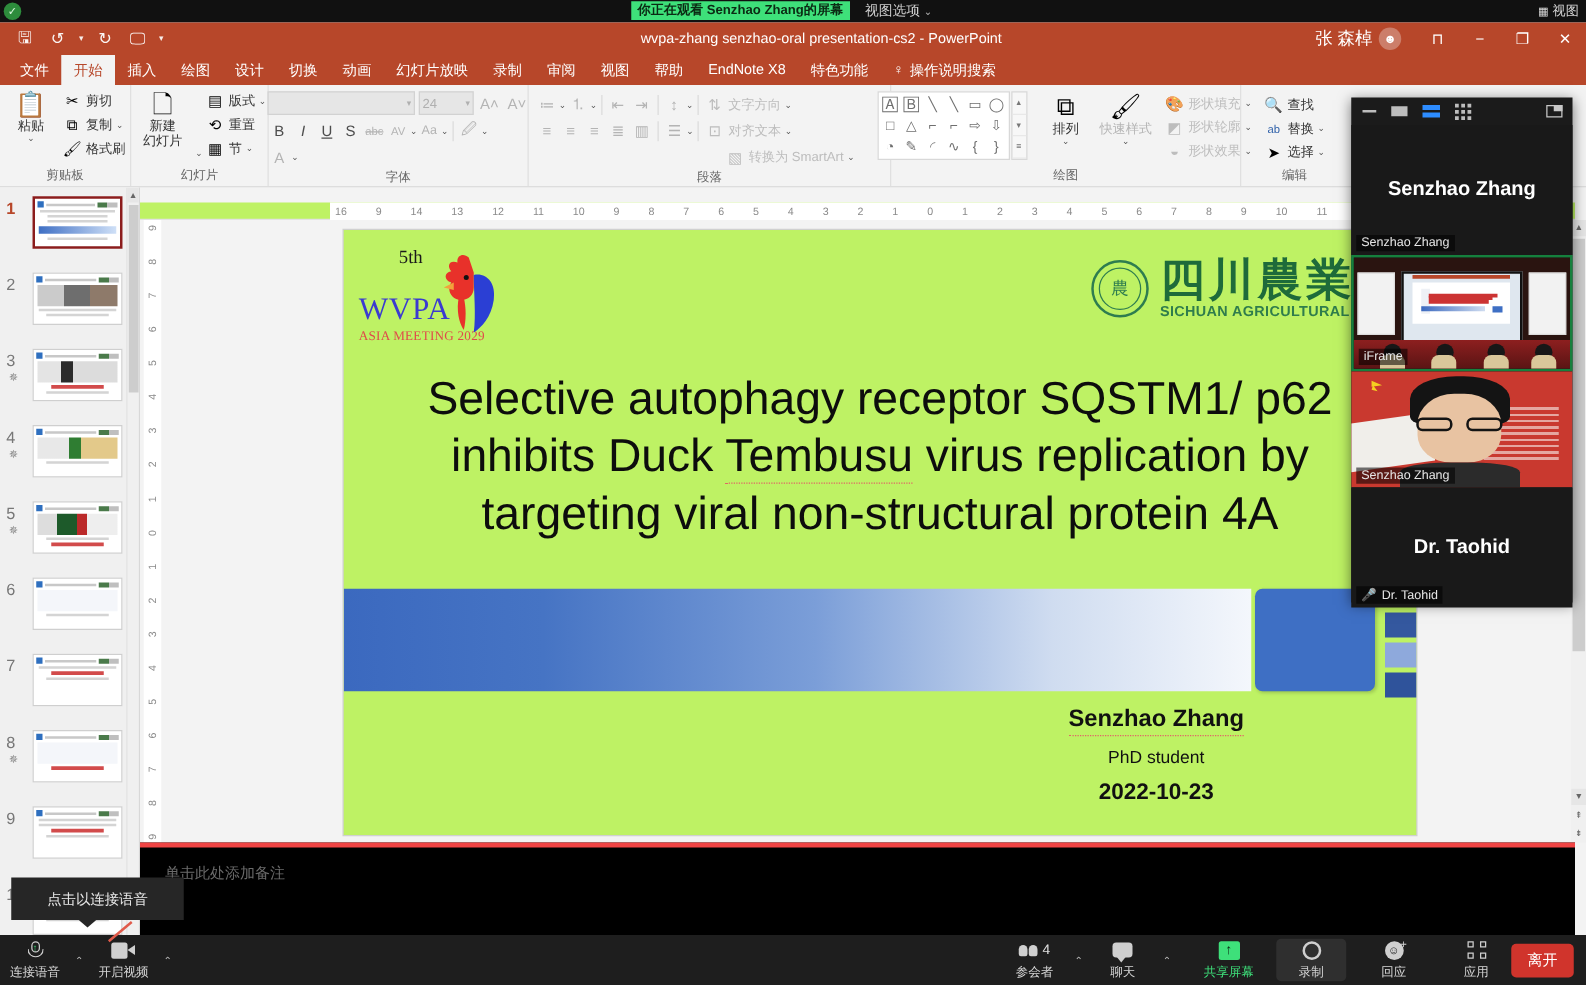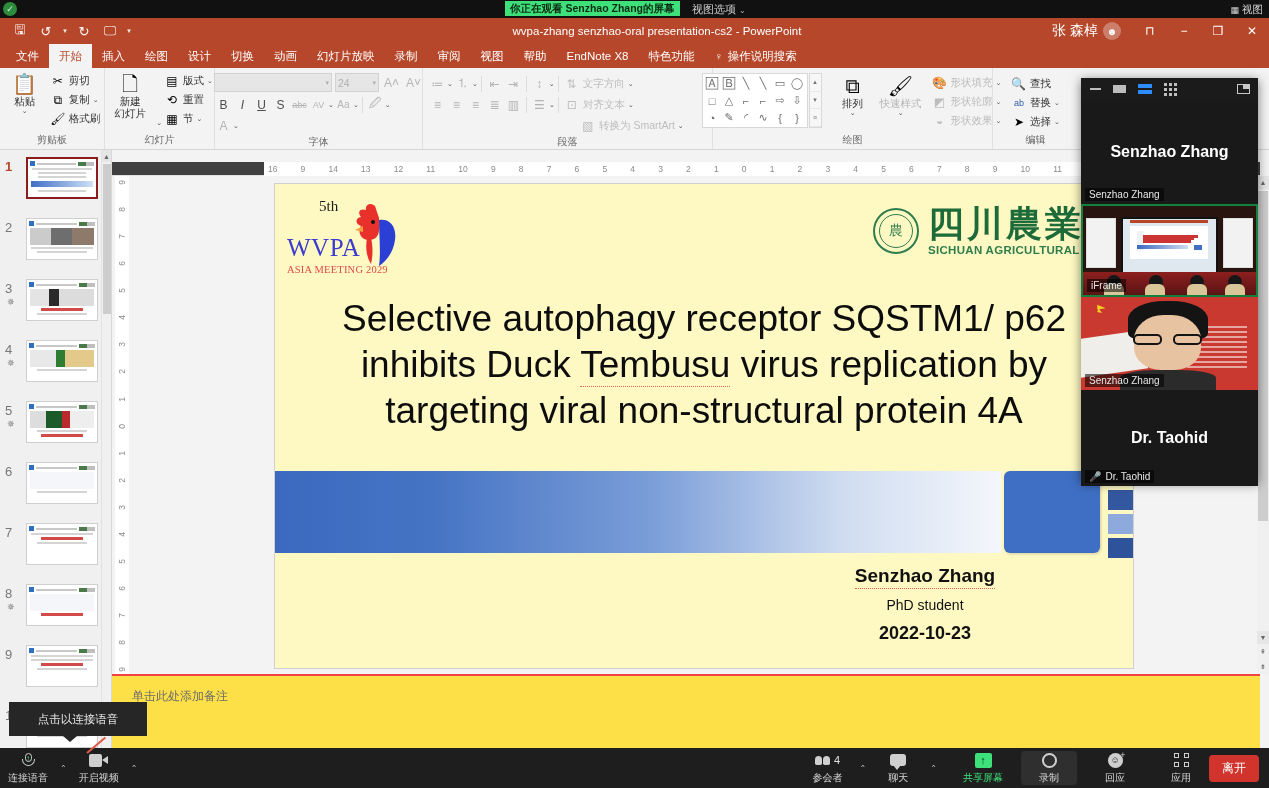--- a/index.html
+++ b/index.html
@@ -177,37 +177,37 @@
   }
   .tsb-up, .tsb-dn { height: 12px; display: flex; align-items: center; justify-content: center;
     font-size: 7px; color: #666; background: #e6e6e6; }
   .tsb-thumb { position: absolute; left: 1px; top: 14px; width: 8px; height: 150px;
     background: #cdcdcd; }
 
   
   .edit-pane { position: absolute; left: 112px; top: 0; right: 0; height: 616px; }
   .ruler-h {
     position: absolute; left: 0; top: 12px; width: 1148px; height: 14px;
-    background: #404040; border-bottom: 1px solid #e2e2e2;
+    background: #bef264; border-bottom: 1px solid #e2e2e2;
   }
   .ruler-h-inner {
     position: absolute; left: 152px; top: 0; width: 900px; height: 14px;
     background: #ffffff; display: flex; align-items: center; justify-content: space-between;
     padding: 0 4px; font-size: 8.5px; color: #8a8a8a; overflow: hidden;
   }
   .ruler-v {
     position: absolute; left: 3px; top: 26px; width: 14px; height: 500px;
     background: #ffffff; display: flex; flex-direction: column; align-items: center;
     justify-content: space-between; padding: 4px 0; font-size: 8.5px; color: #8a8a8a;
   }
   .ruler-v span { writing-mode: vertical-rl; transform: rotate(180deg); }
 
   .slide-canvas {
     position: absolute; left: 163px; top: 34px; width: 858px; height: 484px;
-    background: #fef9c3; box-shadow: 0 0 0 1px #d0d0d0;
+    background: #bef264; box-shadow: 0 0 0 1px #d0d0d0;
     overflow: hidden;
   }
   .wvpa-logo { position: absolute; left: 12px; top: 14px; width: 120px; height: 82px; }
   .wvpa-5th { position: absolute; left: 32px; top: 0px; font-family: "Liberation Serif", serif;
     font-size: 15px; color: #1a1a1a; }
   .wvpa-word { position: absolute; left: 0px; top: 36px; font-family: "Liberation Serif", serif;
     font-size: 25px; color: #3b3bd0; letter-spacing: .5px; }
   .wvpa-asia { position: absolute; left: 0px; top: 66px; font-family: "Liberation Serif", serif;
     font-size: 10.5px; color: #e04a4a; letter-spacing: .2px; white-space: nowrap; }
   .rooster { position: absolute; left: 58px; top: 2px; }
@@ -244,21 +244,21 @@
   .sq-strip.s3 { top: 354px; background: #2f539b; }
 
   .author-block { position: absolute; right: 48px; top: 381px; text-align: center; width: 320px; }
   .author-name { font-size: 19px; font-weight: 700; color: #111;
     border-bottom: 1.5px dotted #e06666; display: inline-block; padding-bottom: 1px; }
   .author-role { font-size: 14px; color: #111; margin-top: 8px; }
   .author-date { font-size: 18px; font-weight: 700; color: #111; margin-top: 10px; }
 
   .notes-pane {
     position: absolute; left: 0; top: 524px; width: 1148px; height: 92px;
-    border-top: 2px solid #ef4444; background: #fde047;
+    border-top: 4px solid #ef4444; background: #000000;
   }
   .notes-placeholder { position: absolute; left: 20px; top: 12px; font-size: 12px; color: #6b6b6b; }
 
   .edit-scroll-right { position: absolute; right: 0; top: 26px; width: 12px; height: 498px;
     background: #f0f0f0; }
   .esr-up, .esr-dn { height: 13px; display: flex; align-items: center; justify-content: center;
     font-size: 7px; color: #666; background: #e6e6e6; }
   .esr-thumb { position: absolute; left: 1px; top: 15px; width: 10px; height: 330px; background: #cdcdcd; }
   .esr-extra { position: absolute; right: 0; bottom: 0; width: 12px; height: 30px;
     display: flex; flex-direction: column; }

